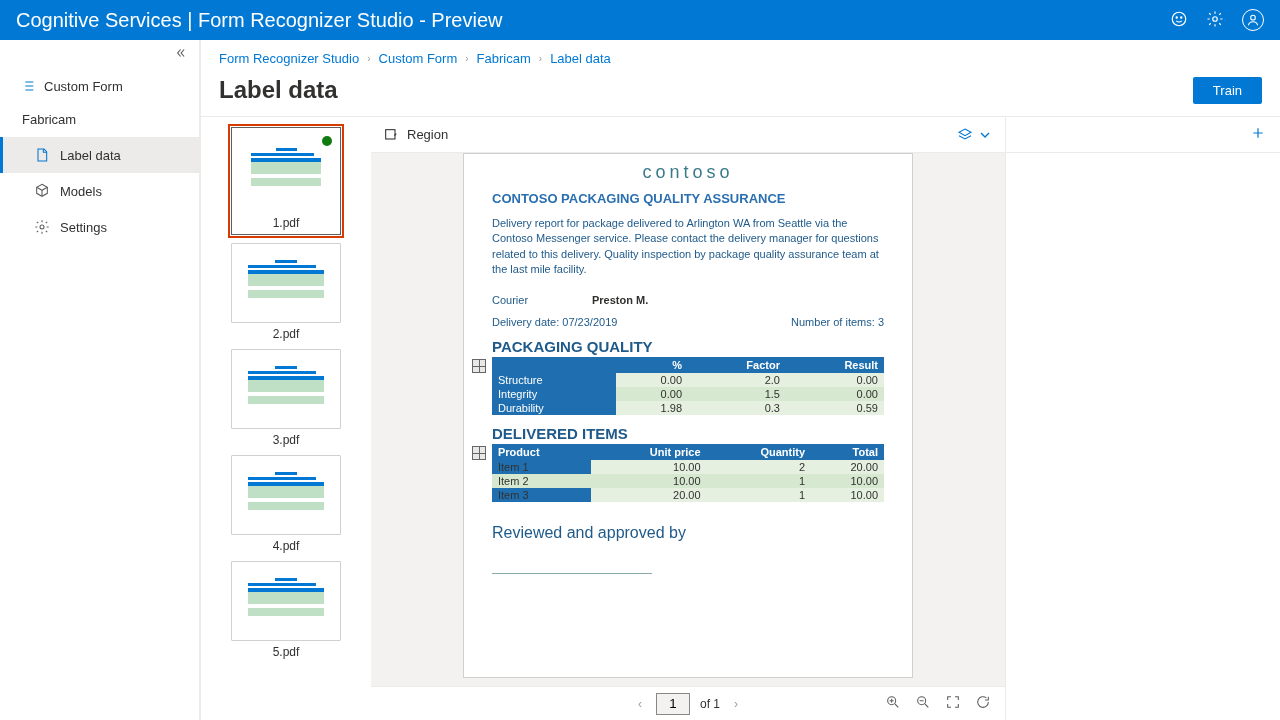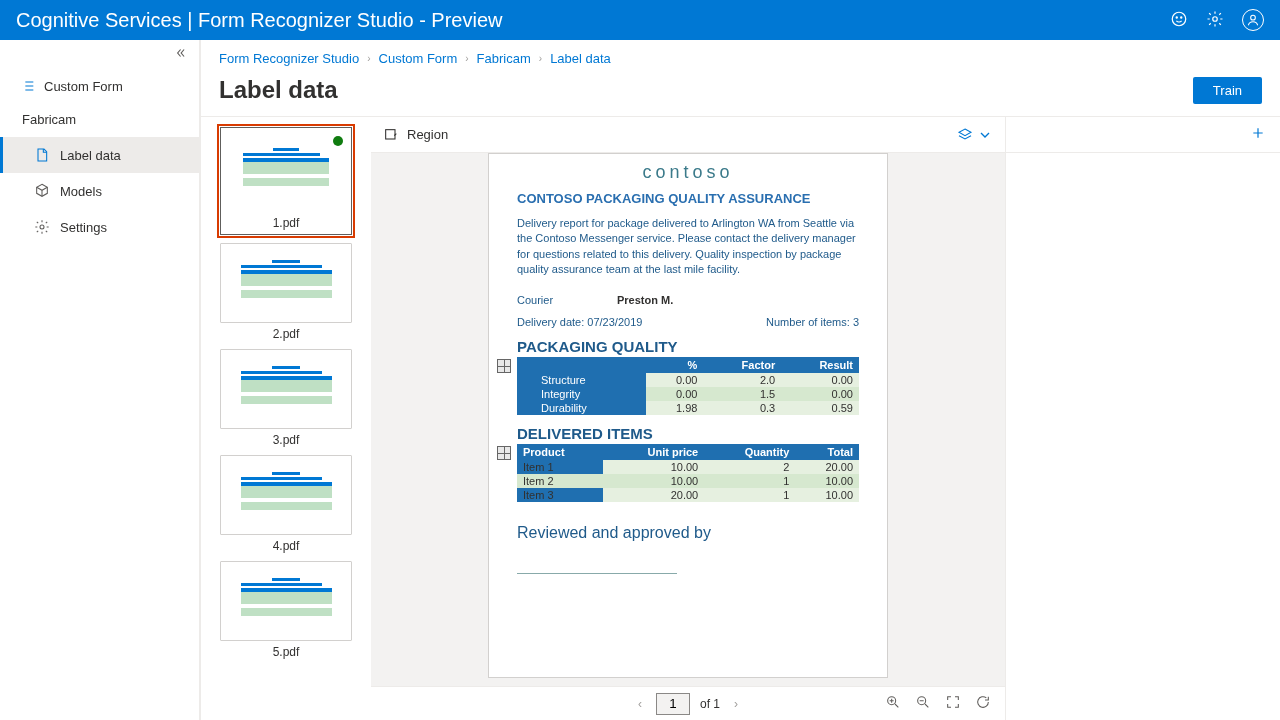--- a/index.html
+++ b/index.html
@@ -30,60 +30,60 @@
   .main { flex:1; display:flex; flex-direction:column; overflow:hidden; border-left:1px solid #edebe9;}
   .breadcrumb { height:36px; display:flex; align-items:center; gap:8px; padding:0 18px; font-size:13px; color:#0078d4;}
   .breadcrumb .sep { color:#a19f9d; font-size:10px;}
   .page-head { display:flex; align-items:center; justify-content:space-between; padding:0 18px 12px 18px;}
   .page-head h1 { font-size:24px; font-weight:600; color:#323130;}
   .btn-primary { background:#0078d4; color:#fff; border:none; padding:6px 20px; font-size:13px; cursor:pointer; border-radius:2px;}
   
   .content-row { flex:1; display:flex; overflow:hidden; border-top:1px solid #edebe9;}
   
   .thumbs { width:170px; padding:10px 8px; overflow-y:auto; display:flex; flex-direction:column; gap:8px; align-items:center; flex-shrink:0;}
-  .thumb-card { width:132px;  display:flex; flex-direction:column; align-items:center;}
+  .thumb-card { width:110px;  display:flex; flex-direction:column; align-items:center;}
   .thumb-box { width:100%; height:80px; background:#fff; border:1px solid #d2d0ce; border-radius:1px; position:relative; display:flex; align-items:center; justify-content:center; overflow:hidden;}
   .thumb-card.selected { outline:2px solid #d83b01; outline-offset:1px; padding:4px; border:1px solid #605e5c;}
   .thumb-card.selected .thumb-box{ border:none;}
   .thumb-mini { width:70%; height:60%; display:flex; flex-direction:column; gap:2px;}
   .thumb-mini .bar1{ height:3px; background:#0078d4; width:30%; margin:0 auto;}
   .thumb-mini .bar2{ height:3px; background:#0078d4; width:90%;}
   .thumb-mini .block{ height:16px; background:linear-gradient(#0078d4 25%, #bfe0c4 25%);}
   .thumb-mini .block2{ height:8px; background:#bfe0c4; margin-top:2px;}
   .thumb-box .done-dot{ position:absolute; top:4px; right:4px; width:10px;height:10px;background:#107c10;border-radius:50%;}
   .thumb-label { font-size:12px; padding-top:4px; color:#323130;}
   
   .viewer-area { flex:1; display:flex; flex-direction:column; min-width:0;}
   .viewer-toolbar { height:36px; border-bottom:1px solid #edebe9; display:flex; align-items:center; justify-content:space-between; padding:0 12px;}
   .viewer-toolbar .left{ display:flex; align-items:center; gap:8px; color:#323130; font-size:13px;}
   .viewer-toolbar .left svg{ width:16px;height:16px;}
   .viewer-toolbar .right svg{ width:16px;height:16px; color:#0078d4;}
   .viewer-toolbar .right{ display:flex; align-items:center; gap:4px; color:#0078d4;}
   .viewer-scroll { flex:1; overflow:auto; background:#f3f2f1; display:flex; justify-content:center; padding:0;}
-  .doc-page { width:400px; background:#fff; border:1px solid #d2d0ce; flex-shrink:0; padding:8px 28px 18px 28px; font-size:11px; color:#323130; margin-bottom:8px;}
+  .doc-page { width:450px; background:#fff; border:1px solid #d2d0ce; flex-shrink:0; padding:8px 28px 18px 28px; font-size:11px; color:#323130; margin-bottom:8px;}
   .doc-logo { text-align:center; font-family: "Segoe UI Light", sans-serif; letter-spacing:4px; color:#3b7a8a; font-size:18px;}
   .doc-title { color:#2a6fb0; font-weight:600; font-size:13px; margin:8px 0 10px 0;}
   .doc-desc { color:#1f5a8a; font-size:11px; line-height:1.4; margin-bottom:16px;}
   .doc-row { display:flex; gap:30px; font-size:11px; margin-bottom:10px; color:#1f5a8a;}
   .doc-row .lbl{ min-width:70px;}
   .doc-row .val{ font-weight:600; color:#323130;}
   .doc-row.two { justify-content:space-between;}
   .doc-section-title{ font-weight:700; font-size:15px; color:#1f5a8a; margin:10px 0 2px 0;}
   .doc-table-wrap{ position:relative; margin-left:-18px; padding-left:18px;}
   .doc-table-wrap .table-icon{ position:absolute; left:-2px; top:2px; width:14px;height:14px; border:1px solid #666; background:#e8e8e8;}
   .doc-table-wrap .table-icon::before, .doc-table-wrap .table-icon::after{ content:""; position:absolute; background:#666;}
   .doc-table-wrap .table-icon::before{ left:0; right:0; top:50%; height:1px;}
   .doc-table-wrap .table-icon::after{ top:0; bottom:0; left:50%; width:1px;}
   table.doc-table { width:100%; border-collapse:collapse; font-size:11px;}
   table.doc-table th{ background:#1f6fb0; color:#fff; text-align:right; padding:2px 6px; font-weight:600;}
   table.doc-table th:first-child{ text-align:left;}
   table.doc-table td{ padding:1px 6px; text-align:right;}
   table.doc-table td:first-child{ text-align:left; background:#1f6fb0; color:#fff;}
   table.doc-table.green td{ background:#d6e8cf;}
-  table.doc-table.green td:first-child{ background:#1f6fb0;padding-left:24px;}
+  table.doc-table.green td:first-child{ background:#1f6fb0;}
   table.doc-table tr:nth-child(even) td{ background:#e6f0e0;}
   table.doc-table tr:nth-child(even) td:first-child{ background:#1f6fb0;}
   table.doc-items td{ background:#d6e8cf;}
   table.doc-items td:first-child{ background:#d6e8cf; color:#323130;}
   table.doc-items tr:nth-child(even) td{ background:#e6f0e0;}
   .doc-reviewed { color:#1f5a8a; font-size:16px; margin-top:22px;}
   .doc-line { height:32px; border-bottom:1px solid #8aa; width:160px;}
   
   .viewer-footer{ height:34px; border-top:1px solid #edebe9; display:flex; align-items:center; justify-content:center; position:relative; gap:10px; font-size:12px;}
   .viewer-footer .nav-arrow{ color:#a19f9d; padding:0 4px;}

